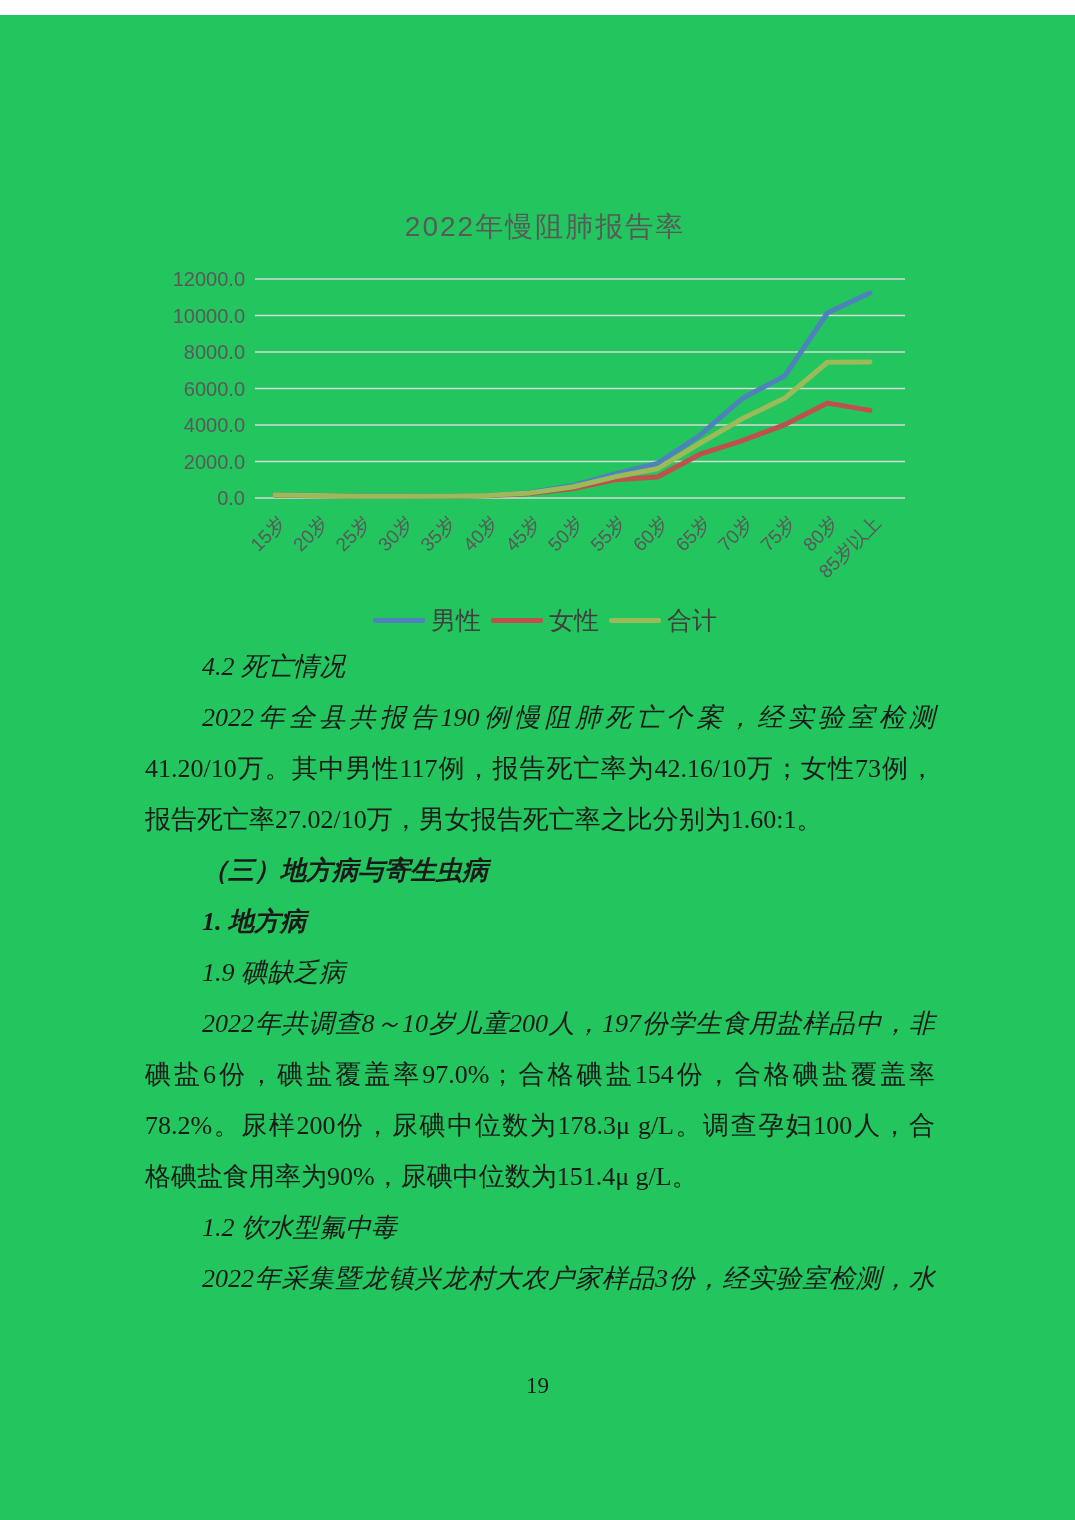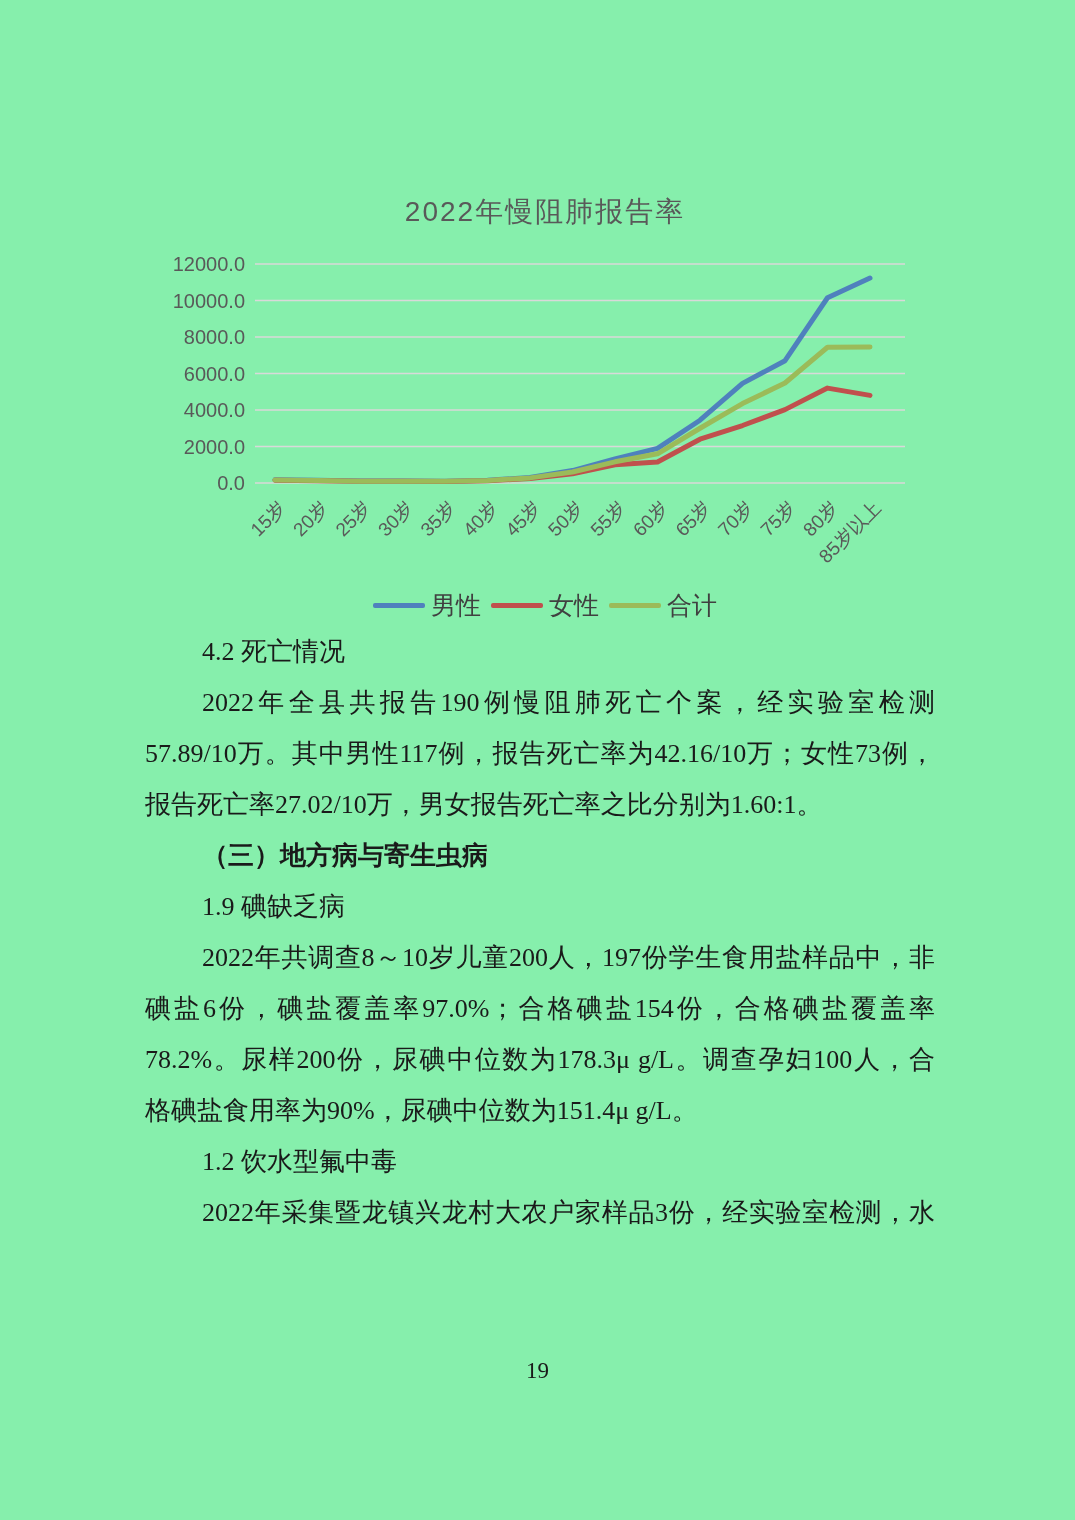--- a/index.html
+++ b/index.html
@@ -1,21 +1,21 @@
 <!DOCTYPE html>
 <html><head>
 <meta charset="utf-8">
 <style>
   html,body{margin:0;padding:0;}
   body{
     width:1075px;height:1520px;background:#ffffff;overflow:hidden;
     font-family:"Liberation Serif","DejaVu Serif",serif;color:#1a1a1a;
     position:relative;
   }
-  .page{position:absolute;inset:0;background:#86efac;}
+  .page{position:absolute;inset:0;background:#22c55e;margin-top:15px;}
 
   
   .chart-block{position:absolute;left:150px;top:192px;width:790px;}
   .chart-title{
     text-align:center;font-family:"Liberation Sans","DejaVu Sans",sans-serif;
     font-size:28px;color:#595959;height:45px;line-height:40px;letter-spacing:2px;
   }
   .chart-svg{display:block;overflow:visible;}
   .legend{
     display:flex;justify-content:center;align-items:center;gap:10px;
@@ -25,21 +25,21 @@
   .legend-swatch{width:52px;height:5px;border-radius:2px;}
   .legend-label{
     font-family:"Liberation Sans","DejaVu Sans",sans-serif;
     font-size:25px;color:#404040;
   }
 
   
   .text-block{position:absolute;left:145px;top:626px;width:790px;}
   .line{height:51px;line-height:51px;font-size:26px;white-space:nowrap;}
   .center{text-align:center;}
-  .in{padding-left:57px;}
+  .in{padding-left:57px;font-style:italic;}
   .j{text-align:justify;text-align-last:justify;}
   .b{font-weight:bold;}
   .page-number{
     position:absolute;left:0;top:1358px;width:1075px;text-align:center;
     font-size:23px;color:#1a1a1a;
   }
 </style>
 </head>
 <body>
 
@@ -93,23 +93,24 @@
         <span class="legend-item">
           <span class="legend-swatch" style="background-color: rgb(155, 187, 89);"></span>
           <span class="legend-label">合计</span>
         </span>
       </div>
   </div>
 
   <div class="text-block">
     <div class="line in">4.2 死亡情况</div>
     <div class="line in j">2022年全县共报告190例慢阻肺死亡个案，经实验室检测</div>
-    <div class="line j">57.89/10万。其中男性117例，报告死亡率为42.16/10万；女性73例，</div>
+    <div class="line j">41.20/10万。其中男性117例，报告死亡率为42.16/10万；女性73例，</div>
     <div class="line">报告死亡率27.02/10万，男女报告死亡率之比分别为1.60:1。</div>
     <div class="line in b">（三）地方病与寄生虫病</div>
+    <div class="line in b">1. 地方病</div>
     <div class="line in">1.9 碘缺乏病</div>
     <div class="line in j">2022年共调查8～10岁儿童200人，197份学生食用盐样品中，非</div>
     <div class="line j">碘盐6份，碘盐覆盖率97.0%；合格碘盐154份，合格碘盐覆盖率</div>
     <div class="line j">78.2%。尿样200份，尿碘中位数为178.3μ g/L。调查孕妇100人，合</div>
     <div class="line">格碘盐食用率为90%，尿碘中位数为151.4μ g/L。</div>
     <div class="line in">1.2 饮水型氟中毒</div>
     <div class="line in j">2022年采集暨龙镇兴龙村大农户家样品3份，经实验室检测，水</div>
   </div>
 
   <div class="page-number">19</div>

